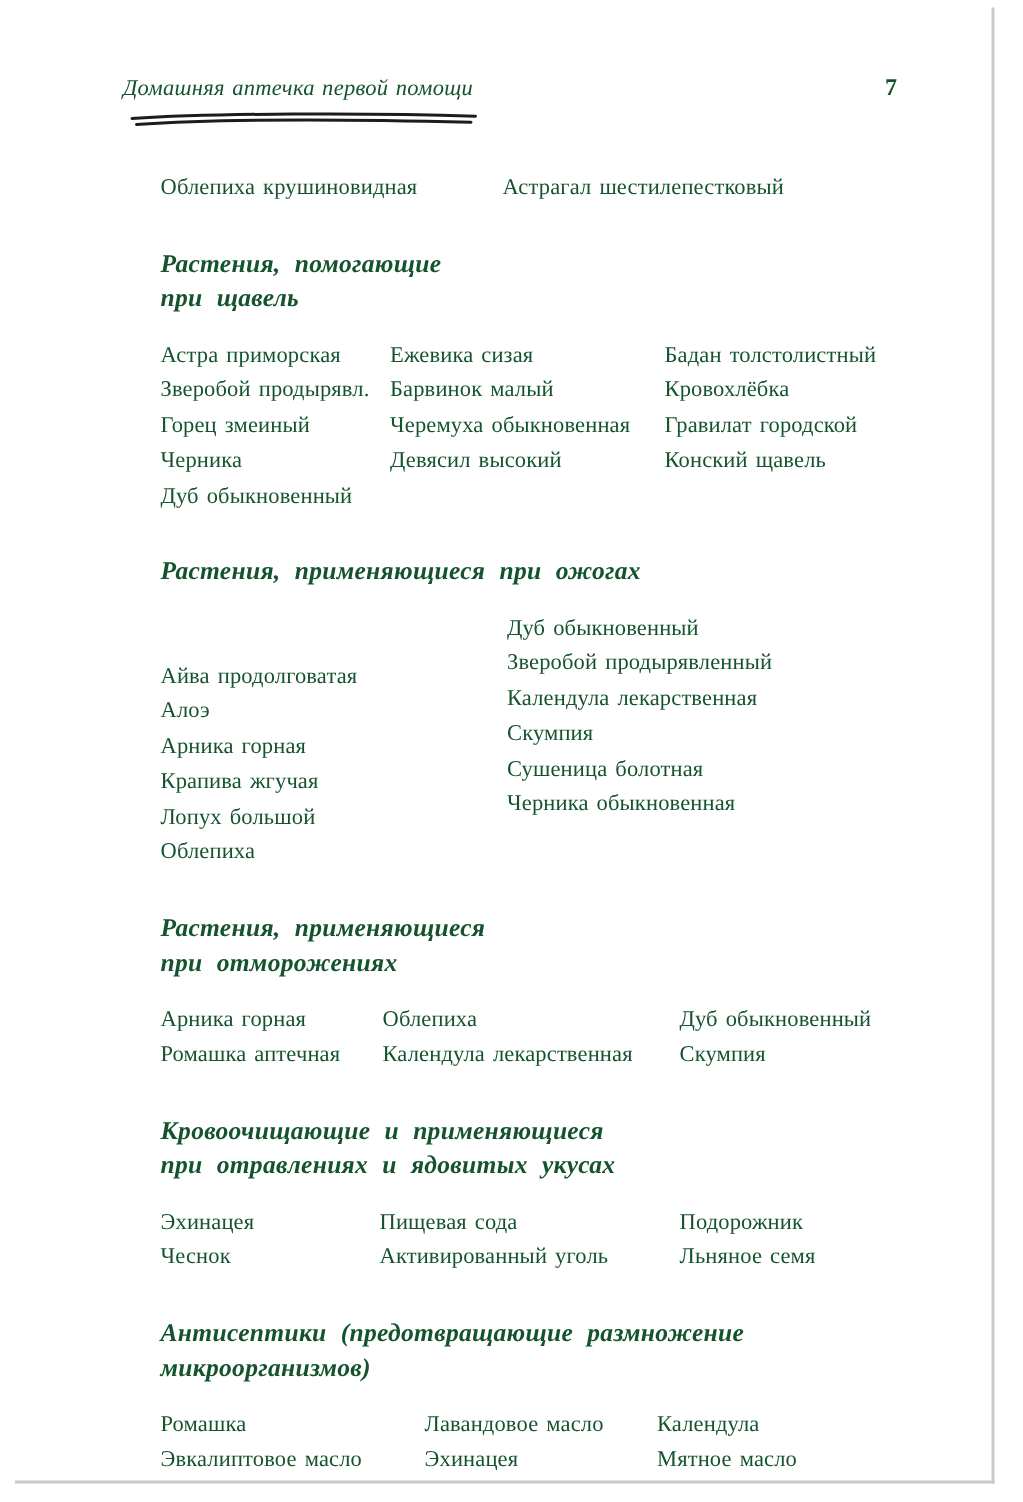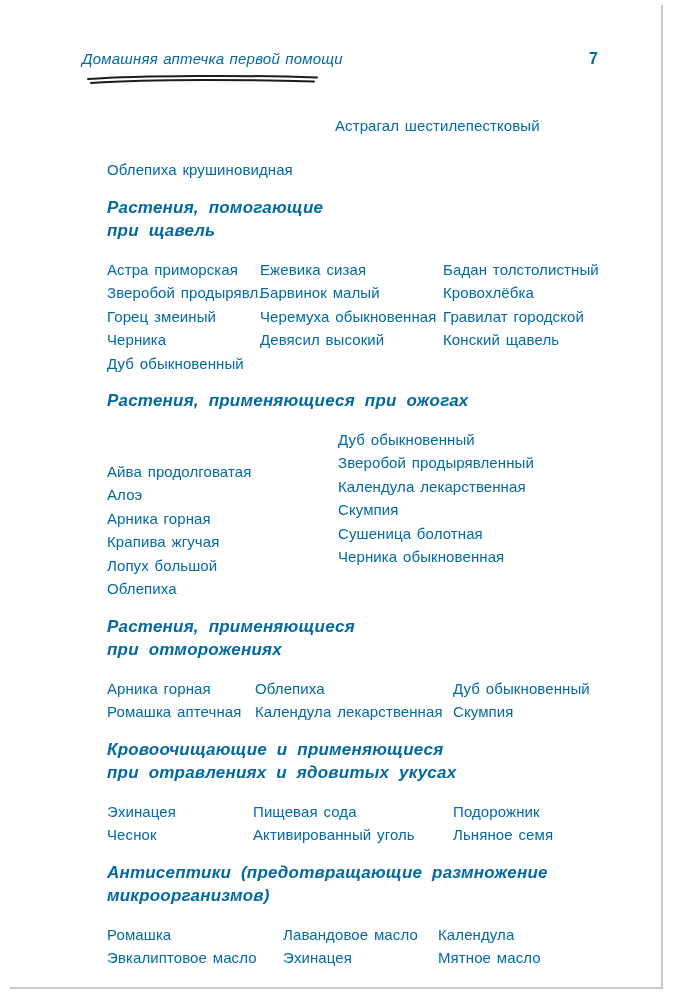--- a/index.html
+++ b/index.html
@@ -6,22 +6,22 @@
     margin: 0;
     padding: 0;
     background: #ffffff;
   }
   .page {
     position: relative;
     width: 682px;
     height: 1001px;
     background: #ffffff;
     overflow: hidden;
-    font-family: Liberation Sans, sans-serif;
-    color: #0369a1;
+    font-family: Liberation Serif, serif;
+    color: #14532d;
   }
   
   .edge-right {
     position: absolute;
     left: 661px;
     top: 5px;
     width: 2px;
     height: 984px;
     background: #c9c9c9;
   }
@@ -58,21 +58,21 @@
     top: 73px;
     width: 235px;
     height: 14px;
   }
 
   
   .content {
     padding: 46px 0 0 107px;
   }
   .section .heading {
-    margin: 14px 0 15px 0;
+    margin: 26px 0 15px 0;
     font-style: italic;
     font-weight: 700;
     font-size: 17px;
     line-height: 23.5px;
     word-spacing: 5px;
     letter-spacing: 0.2px;
   }
   .cols {
     display: flex;
     align-items: flex-start;
@@ -81,21 +81,21 @@
   .col:last-child { flex: 0 1 auto; }
   .item {
     font-size: 15px;
     line-height: 23.5px;
     white-space: nowrap;
     word-spacing: 1.5px;
     letter-spacing: 0.1px;
   }
 
   
-  .section[data-idx="0"] .col:nth-child(1) { width: 228px; margin-top: 44px; }
+  .section[data-idx="0"] .col:nth-child(1) { width: 228px; }
   .section[data-idx="1"] .col:nth-child(1) { width: 153px; }
   .section[data-idx="1"] .col:nth-child(2) { width: 183px; }
   .section[data-idx="2"] .col:nth-child(1) { width: 231px; margin-top: 32px; }
   .section[data-idx="3"] .col:nth-child(1) { width: 148px; }
   .section[data-idx="3"] .col:nth-child(2) { width: 198px; }
   .section[data-idx="4"] .col:nth-child(1) { width: 146px; }
   .section[data-idx="4"] .col:nth-child(2) { width: 200px; }
   .section[data-idx="5"] .col:nth-child(1) { width: 176px; }
   .section[data-idx="5"] .col:nth-child(2) { width: 155px; }
 </style>

